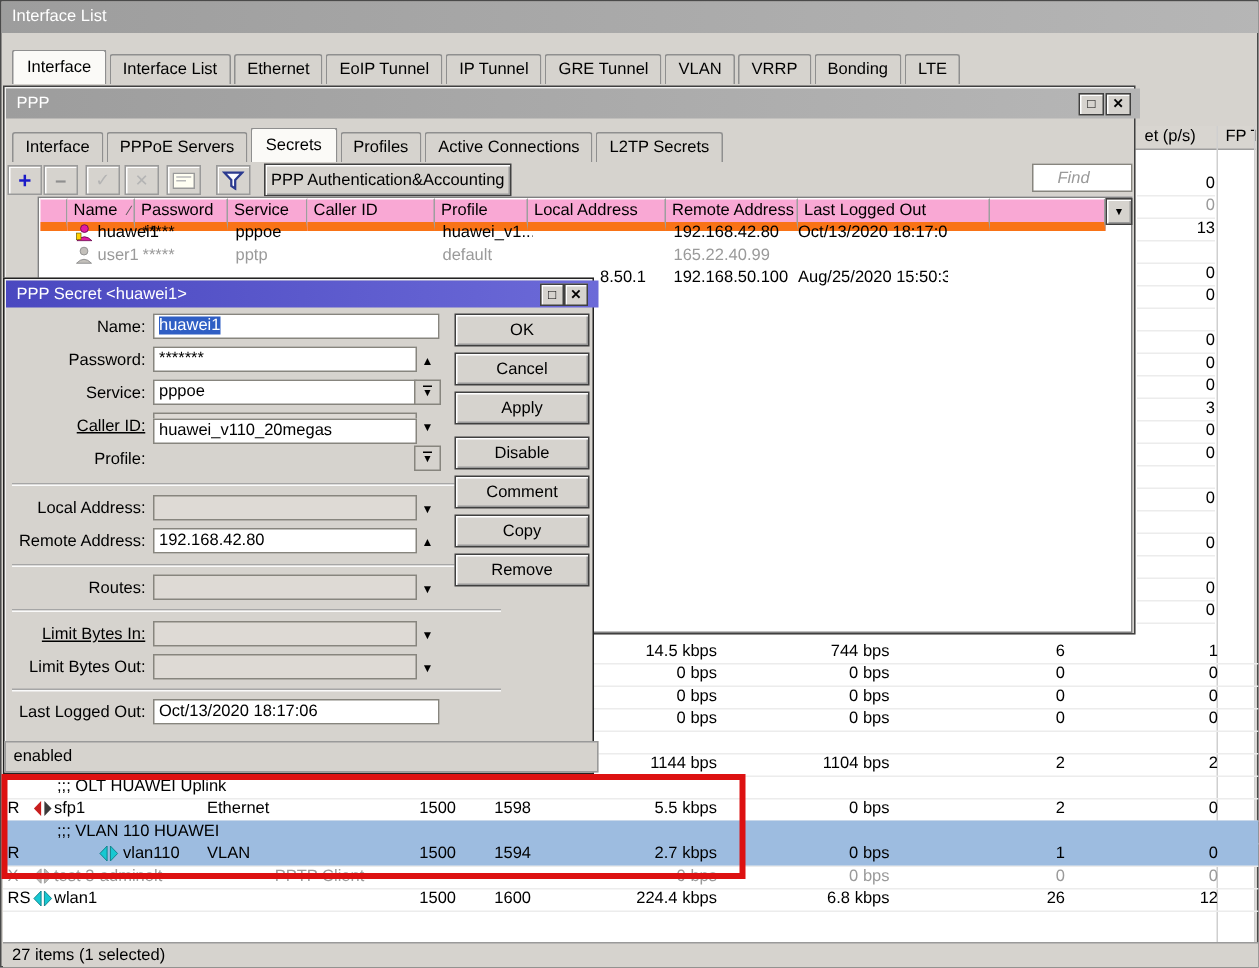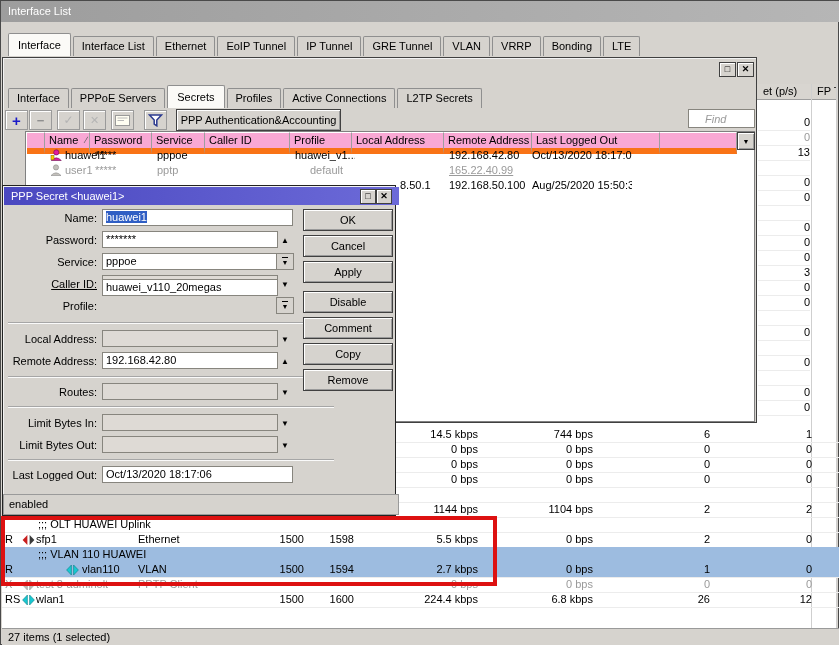--- a/index.html
+++ b/index.html
@@ -162,21 +162,21 @@
         <div class="cell num" style="left: 622px; top: 0px; width: 86px; height: 15px;">1</div>
         <div class="cell num" style="left: 724px; top: 0px; width: 86px; height: 15px;">0</div>
       </div>
       <div class="ilrow dim" style="left: 2px; top: 577px; width: 835px; height: 15px;">
         <div class="cell" style="left: 3px; top: 0px; width: 18px; height: 15px;">X</div>
         <div class="cell" style="left: 20px; top: 2px; width: 14px; height: 12px;"><svg width="13" height="10" viewBox="0 0 13 10">
             <path d="M5.4 0 0.6 5 5.4 10z" fill="#bdbab5" stroke="#9a9a9a" stroke-width="0.6"></path>
             <path d="M7.6 0 12.4 5 7.6 10z" fill="#bdbab5" stroke="#9a9a9a" stroke-width="0.6"></path>
           </svg></div>
         <div class="cell" style="left: 34px; top: 0px; width: 100px; height: 15px;">test 3-adminolt</div>
-        <div class="cell" style="left: 136px; top: 0px; width: 150px; height: 15px;">PPTP Client</div>
+        <div class="cell" style="left: 136px; top: 0px; width: 150px; height: 15px; text-align: center;">PPTP Client</div>
         <div class="cell num" style="left: 392px; top: 0px; width: 84px; height: 15px;">0 bps</div>
         <div class="cell num" style="left: 505px; top: 0px; width: 86px; height: 15px;">0 bps</div>
         <div class="cell num" style="left: 622px; top: 0px; width: 86px; height: 15px;">0</div>
         <div class="cell num" style="left: 724px; top: 0px; width: 86px; height: 15px;">0</div>
       </div>
       <div class="ilrow" style="left: 2px; top: 592px; width: 835px; height: 15px;">
         <div class="cell" style="left: 3px; top: 0px; width: 18px; height: 15px;">RS</div>
         <div class="cell" style="left: 20px; top: 2px; width: 14px; height: 12px;"><svg width="13" height="10" viewBox="0 0 13 10">
             <path d="M5.4 0 0.6 5 5.4 10z" fill="#17c8d2" stroke="#0a7d84" stroke-width="0.6"></path>
             <path d="M7.6 0 12.4 5 7.6 10z" fill="#17c8d2" stroke="#0a7d84" stroke-width="0.6"></path>
@@ -190,20 +190,23 @@
         <div class="cell num" style="left: 724px; top: 0px; width: 86px; height: 15px;">12</div>
       </div>
     </div>
 
   <div class="abs" style="left:2px;top:628px;width:835px;height:16px;background:#d6d3ce;border-top:1px solid #9a9a9a;line-height:16px;padding-left:6px;">
     <span>27 items (1 selected)</span>
   </div>
 
   <div class="abs" style="left:0;top:0;width:839px;height:645px;z-index:10;pointer-events:none;">
     <div class="abs" style="left:2px;top:57px;width:753px;height:364px;background:#d6d3ce;border:1px solid #404040;box-shadow:inset 1px 1px 0 #f2f2f2;"></div>
+    <div class="abs titlebar tb-gray" style="left:4px;top:59px;width:749px;height:20px;">
+      <span>PPP</span>
+    </div>
     <div class="winbtn" style="left:719px;top:62px;">□</div>
     <div class="winbtn" style="left:737px;top:62px;">✕</div>
     <div id="ppp-tabs" class="tabbar" style="left:8px;top:81px;height:27px;">
         <div class="tab">Interface</div>
         <div class="tab">PPPoE Servers</div>
         <div class="tab active">Secrets</div>
         <div class="tab">Profiles</div>
         <div class="tab">Active Connections</div>
         <div class="tab">L2TP Secrets</div>
       </div>
@@ -258,22 +261,22 @@
           <div class="cell num" style="left: 504px; top: 0px; width: 100px; height: 15px;">Oct/13/2020 18:17:06</div>
         </div>
         <div class="abs" style="left: 28px; top: 163px; width: 725px; height: 15px; color: rgb(154, 154, 154);">
           <div class="cell" style="left: 22px; top: 1px; width: 14px; height: 15px;"><svg width="12" height="12" viewBox="0 0 12 12">
               <circle cx="6" cy="3.4" r="2.6" fill="#c3c0bb" stroke="#8c8c8c" stroke-width="0.6"></circle>
               <path d="M1 11.5 Q6 6.2 11 11.5z" fill="#c3c0bb" stroke="#8c8c8c" stroke-width="0.6"></path>
             </svg></div>
           <div class="cell" style="left: 37px; top: 0px; width: 55px; height: 15px;">user1</div>
           <div class="cell" style="left: 67px; top: 0px; width: 55px; height: 15px;">*****</div>
           <div class="cell" style="left: 129px; top: 0px; width: 50px; height: 15px;">pptp</div>
-          <div class="cell" style="left: 267px; top: 0px; width: 60px; height: 15px; margin-left: 15px;">default</div>
-          <div class="cell" style="left: 421px; top: 0px; width: 85px; height: 15px; text-decoration: underline;">165.22.40.99</div>
+          <div class="cell" style="left: 267px; top: 0px; width: 60px; height: 15px;">default</div>
+          <div class="cell" style="left: 421px; top: 0px; width: 85px; height: 15px;">165.22.40.99</div>
         </div>
         <div class="abs" style="left: 28px; top: 178px; width: 725px; height: 15px;">
           <div class="cell" style="left: 372px; top: 0px; width: 70px; height: 15px;">8.50.1</div>
           <div class="cell" style="left: 421px; top: 0px; width: 85px; height: 15px;">192.168.50.100</div>
           <div class="cell num" style="left: 504px; top: 0px; width: 100px; height: 15px;">Aug/25/2020 15:50:32</div>
         </div>
       </div>
   </div>
 
   <div class="abs" style="left:0;top:0;width:839px;height:645px;z-index:20;pointer-events:none;">
@@ -304,21 +307,21 @@
         </div>
         <div class="dlglabel nw" style="left: 8px; top: 332px; width: 89px; height: 15px;">Local Address:</div>
         <div class="inp dis" style="left: 102px; top: 330px; width: 171px; height: 15px;"></div>
         <div class="arrow" style="left: 278px; top: 335px; width: 14px; height: 10px;">▼</div>
         <div class="dlglabel nw" style="left: 8px; top: 354px; width: 89px; height: 15px;">Remote Address:</div>
         <div class="inp" style="left: 102px; top: 352px; width: 171px; height: 15px;">192.168.42.80</div>
         <div class="arrow" style="left: 278px; top: 357px; width: 14px; height: 10px;">▲</div>
         <div class="dlglabel nw" style="left: 8px; top: 385px; width: 89px; height: 15px;">Routes:</div>
         <div class="inp dis" style="left: 102px; top: 383px; width: 171px; height: 15px;"></div>
         <div class="arrow" style="left: 278px; top: 388px; width: 14px; height: 10px;">▼</div>
-        <div class="dlglabel nw" style="left: 8px; top: 416px; width: 89px; height: 15px;">Limit Bytes In:</div>
+        <div class="dlglabel nw" style="left: 8px; top: 416px; width: 89px; height: 15px; text-decoration: underline;">Limit Bytes In:</div>
         <div class="inp dis" style="left: 102px; top: 414px; width: 171px; height: 15px;"></div>
         <div class="arrow" style="left: 278px; top: 419px; width: 14px; height: 10px;">▼</div>
         <div class="dlglabel nw" style="left: 8px; top: 438px; width: 89px; height: 15px;">Limit Bytes Out:</div>
         <div class="inp dis" style="left: 102px; top: 436px; width: 171px; height: 15px;"></div>
         <div class="arrow" style="left: 278px; top: 441px; width: 14px; height: 10px;">▼</div>
         <div class="dlglabel nw" style="left: 8px; top: 468px; width: 89px; height: 15px;">Last Logged Out:</div>
         <div class="inp" style="left: 102px; top: 466px; width: 186px; height: 15px;">Oct/13/2020 18:17:06</div>
         <div class="sepline" style="left: 8px; top: 322px; width: 326px; height: 0px;"></div>
         <div class="sepline" style="left: 8px; top: 376px; width: 326px; height: 0px;"></div>
         <div class="sepline" style="left: 8px; top: 406px; width: 326px; height: 0px;"></div>

